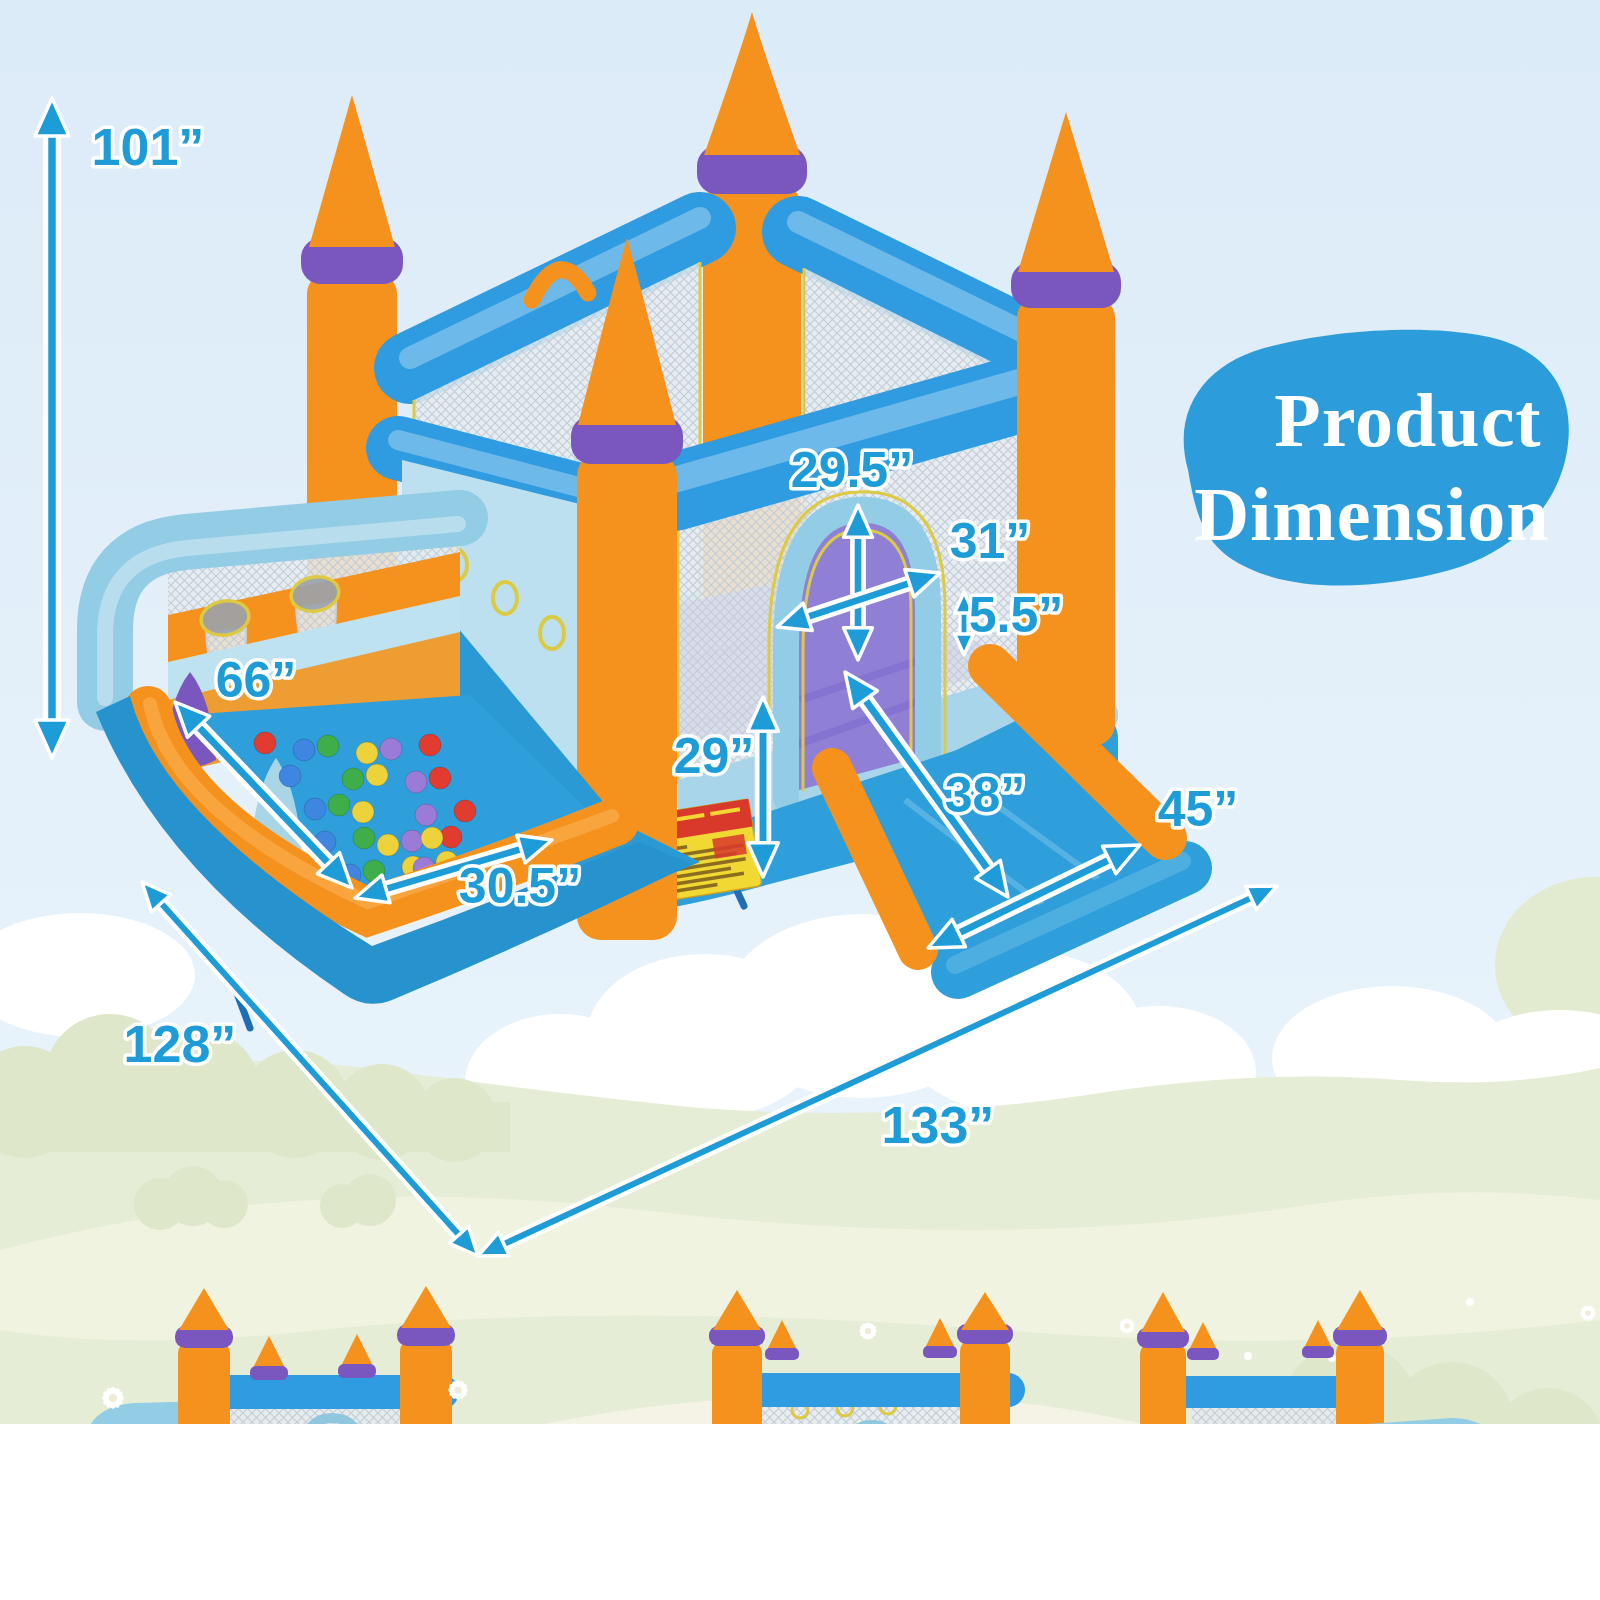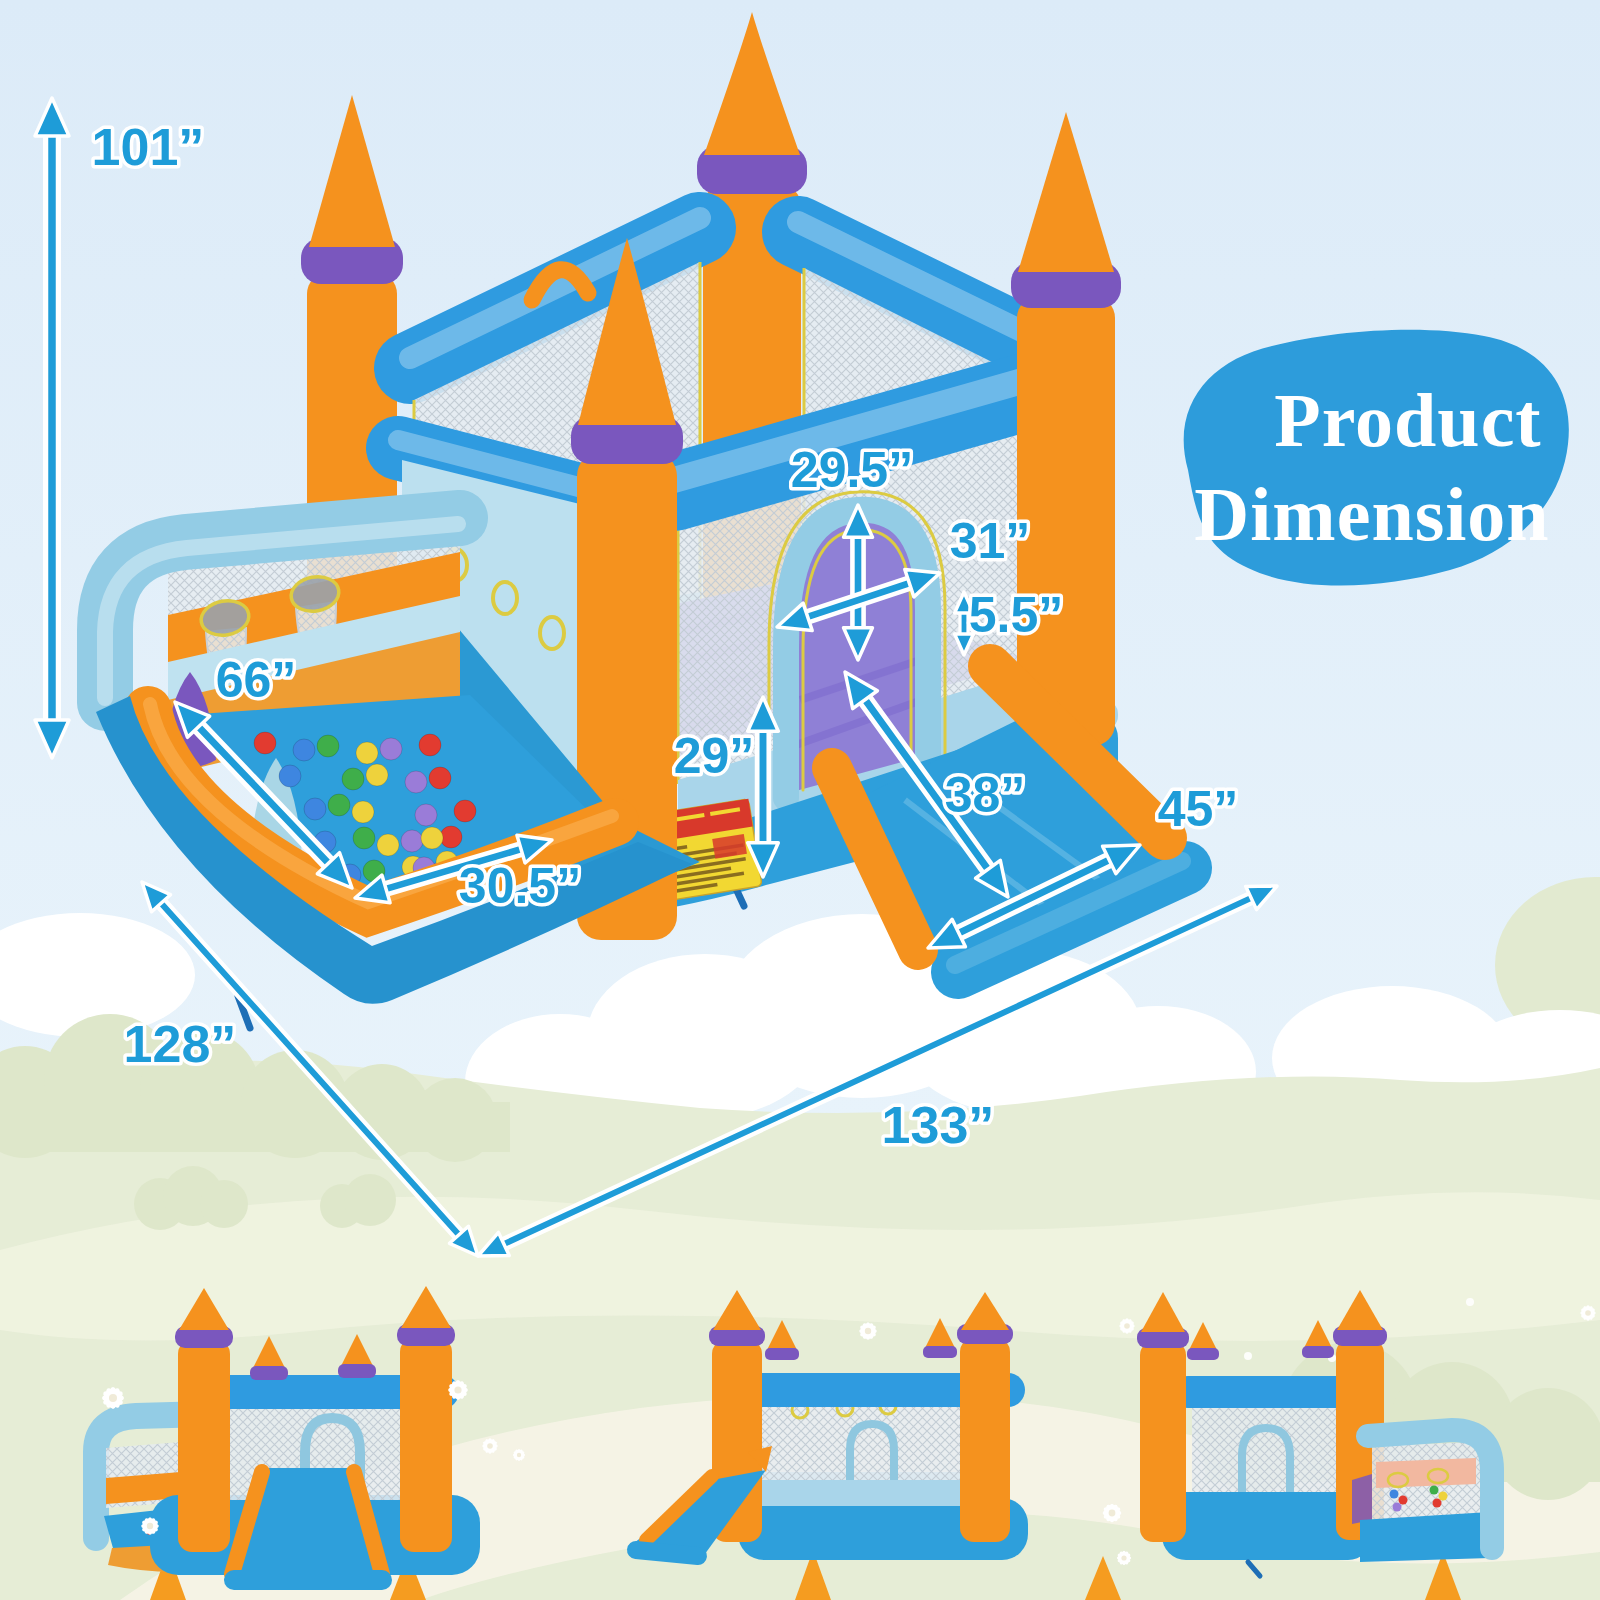--- a/index.html
+++ b/index.html
@@ -2,21 +2,21 @@
 <html style="--accent: #1E9CD8; --blob: #2D9CDB; --orange: #F5921E; --purple: #7A57BE; --tube: #2F9BE0; --baseblue: #2E9FDB; --arch: #93CCE5; --floorpurple: #8F80D6; --sky: #E0EEF9; --field: #E6EDD6;"><head>
 <meta charset="utf-8">
 <style>
   :root{
     --accent:#1E9CD8; --blob:#2D9CDB; --orange:#F5921E; --purple:#7A57BE;
     --tube:#2F9BE0; --baseblue:#2E9FDB; --arch:#93CCE5; --floorpurple:#8F80D6;
     --sky:#E0EEF9; --field:#E6EDD6;
   }
   html,body{margin:0;padding:0;}
   body{width:1600px;height:1600px;font-family:"Liberation Sans",sans-serif;}
-  .stage{position:relative;width:1600px;height:1600px;overflow:hidden;background:var(--sky);}
+  .stage{position:relative;width:1600px;height:1424px;overflow:hidden;background:var(--sky);}
   svg{position:absolute;left:0;top:0;}
   
   .f-orange{fill:var(--orange)} .f-orange2{fill:#EE9D33} .f-purple{fill:var(--purple)}
   .f-base{fill:var(--baseblue)} .f-floor{fill:var(--floorpurple)} .f-lb{fill:#A9D5EA}
   .f-mesh{fill:url(#mesh)}
   
   .s-orange{stroke:var(--orange);fill:none} .s-tube{stroke:var(--tube);fill:none}
   .s-base{stroke:var(--baseblue);fill:none} .s-arch{stroke:var(--arch);fill:none}
   .s-yellow{stroke:#DCCB42;fill:none}
   .rc{stroke-linecap:round}

